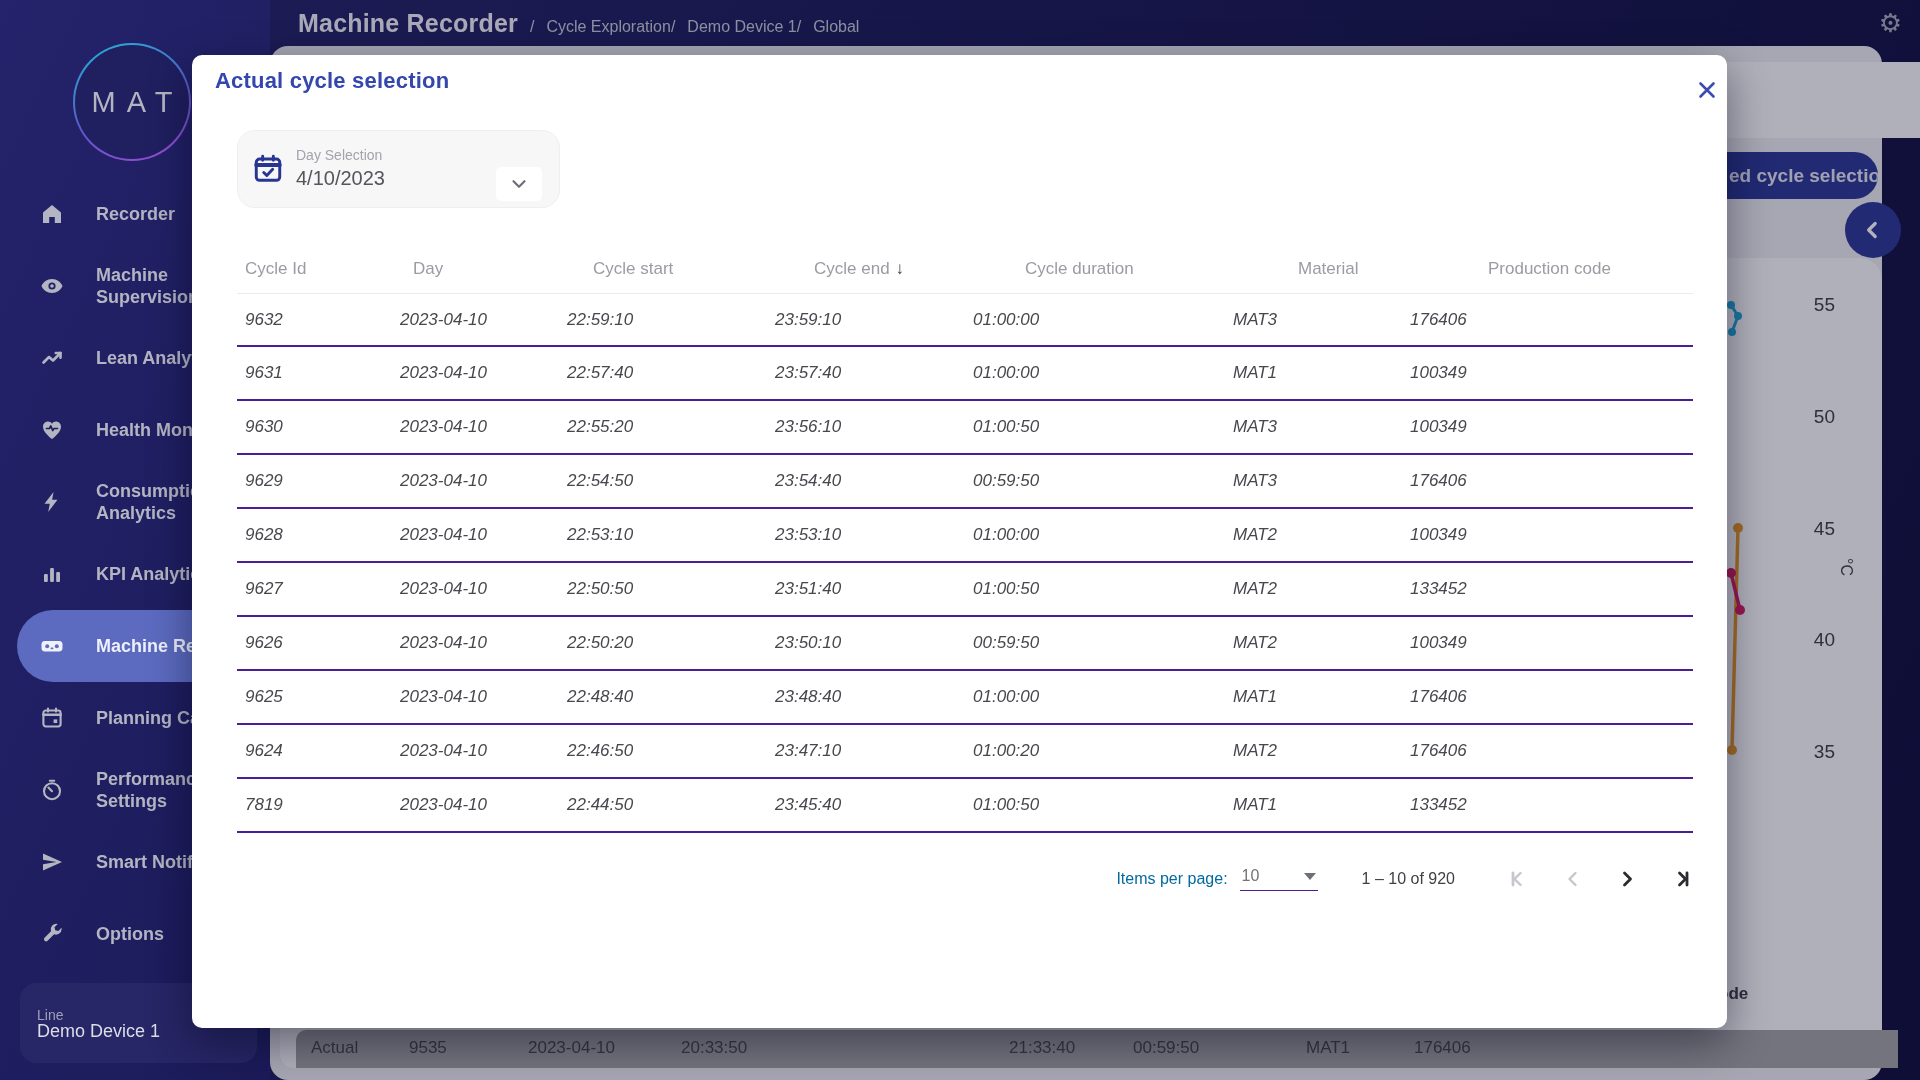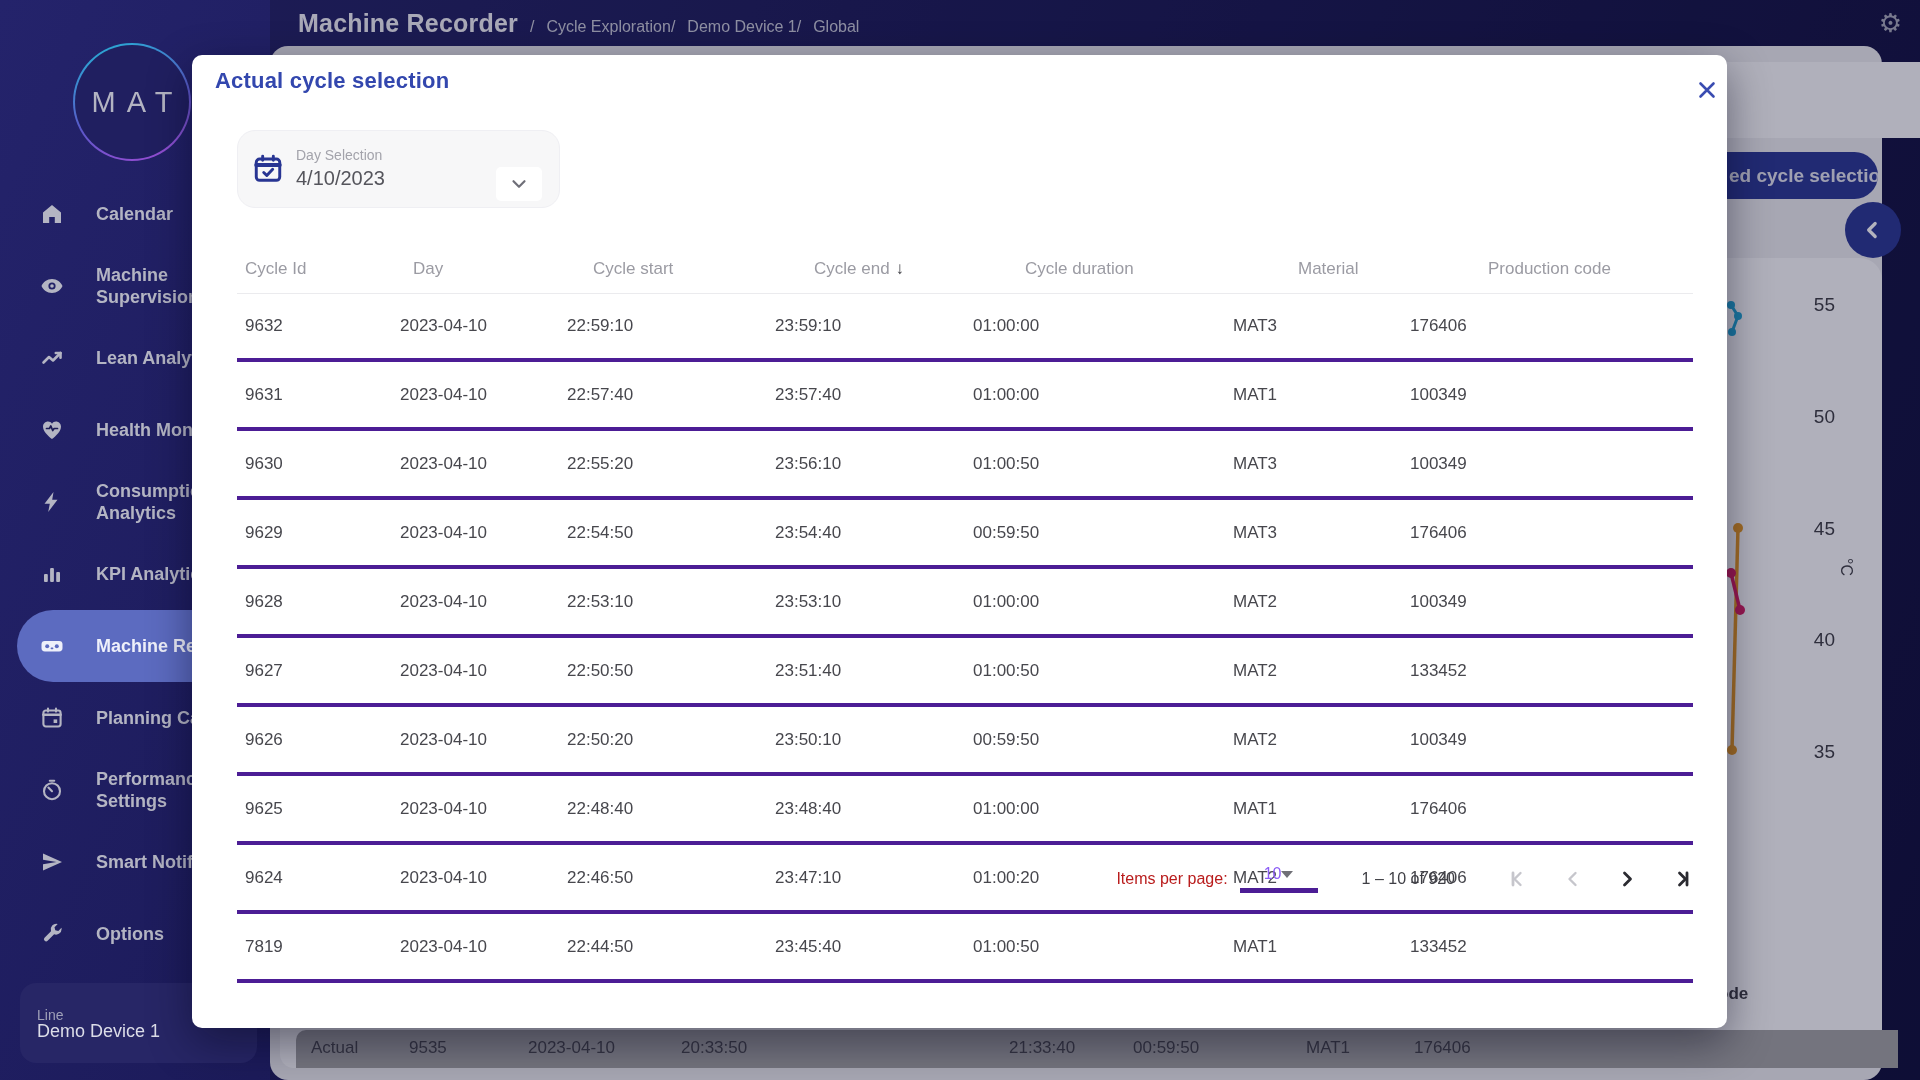--- a/index.html
+++ b/index.html
@@ -72,27 +72,27 @@
   .sl-end{position:absolute;right:0;top:0;font-size:19px;color:#5a6880;}
   .sl-track{position:absolute;left:5px;top:69px;width:316px;height:4px;background:#283593;border-radius:2px;}
   .sl-handle{position:absolute;top:61px;width:20px;height:20px;border-radius:50%;background:#fff;border:5px solid #283593;}
   .sl-handle.left{left:-5px;}
   .sl-handle.right{right:-5px;}
   .m-table{position:absolute;left:45px;top:190px;width:1456px;}
   .t-head,.t-row{display:grid;grid-template-columns:155px 167px 208px 198px 260px 177px 1fr;align-items:center;}
   .t-head{height:48px;color:#9b9ba3;font-size:17px;gap:13px;}
   .t-head .cell{padding-left:8px;display:flex;align-items:center;gap:6px;}
   .sort-arrow{color:#3c3c42;font-size:17px;}
-  .t-row{height:69px;border-bottom:4px solid #4c1d95;color:#47474d;font-size:17px;}
+  .t-row{height:54px;border-bottom:2px solid #4c1d95;color:#47474d;font-size:17px;font-style:italic;}
   .t-row:first-of-type{border-top:1px solid #ebebee;}
   .t-row .cell{padding-left:8px;white-space:nowrap;}
   .m-footer{position:absolute;right:34px;top:798px;height:52px;display:flex;align-items:center;}
-  .ipp-label{font-size:16px;color:#b91c1c;margin-right:12px;}
-  .ipp-select{display:flex;align-items:center;justify-content:center;width:78px;border-bottom:5px solid #4c1d95;
-    padding:0 2px 5px 2px;color:#8b5cf6;font-size:16px;cursor:pointer;}
+  .ipp-label{font-size:16px;color:#0369a1;margin-right:12px;}
+  .ipp-select{display:flex;align-items:center;justify-content:space-between;width:78px;border-bottom:1px solid #4c1d95;
+    padding:0 2px 5px 2px;color:#737373;font-size:16px;cursor:pointer;}
   .ipp-caret{width:0;height:0;border-left:6px solid transparent;border-right:6px solid transparent;border-top:7px solid #6f6f76;}
   .range-label{font-size:16px;color:#3f3f45;margin-left:44px;}
   .pager{display:flex;align-items:center;gap:30px;margin-left:52px;}
   .pg-btn{width:24px;height:24px;display:flex;align-items:center;justify-content:center;cursor:pointer;}
   .pg-btn.disabled{color:#c6c6cc;cursor:default;}
   .pg-btn.enabled{color:#2b2b31;}
   svg.stroke{fill:none;stroke:currentColor;stroke-width:2.4;stroke-linecap:round;stroke-linejoin:round;}
 </style>
 </head>
 <body>
@@ -163,21 +163,21 @@
     <div class="logo-ring">
       <div class="logo-text">MAT</div>
     </div>
     <div class="nav" id="nav">
         <div class="nav-item">
           <span class="nav-icon">
             <svg viewBox="0 0 24 24" fill="currentColor">
               <path d="M12 3 3 10.5V21h6.2v-6h5.6v6H21V10.5Z"></path>
             </svg>
           </span>
-          <span class="nav-label">Calendar</span>
+          <span class="nav-label">Recorder</span>
         </div>
         <div class="nav-item">
           <span class="nav-icon">
             <svg viewBox="0 0 24 24" fill="currentColor">
               <path fill-rule="evenodd" d="M12 5C7 5 3.3 8.1 1.5 12 3.3 15.9 7 19 12 19s8.7-3.1 10.5-7C20.7 8.1 17 5 12 5Zm0 10.6a3.6 3.6 0 1 1 0-7.2 3.6 3.6 0 0 1 0 7.2Z"></path>
               <circle cx="12" cy="12" r="1.8"></circle>
             </svg>
           </span>
           <span class="nav-label">Machine Supervision</span>
         </div>

